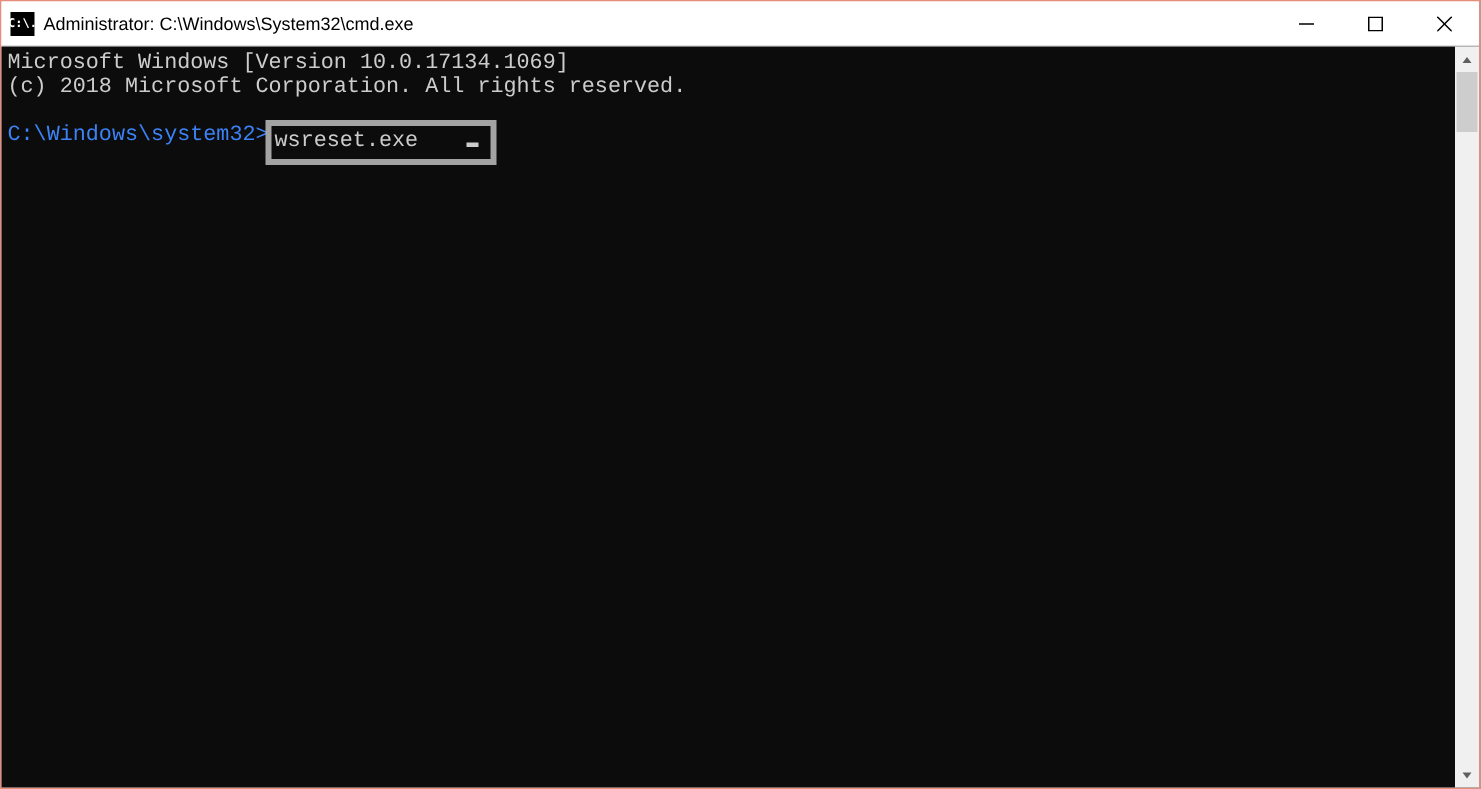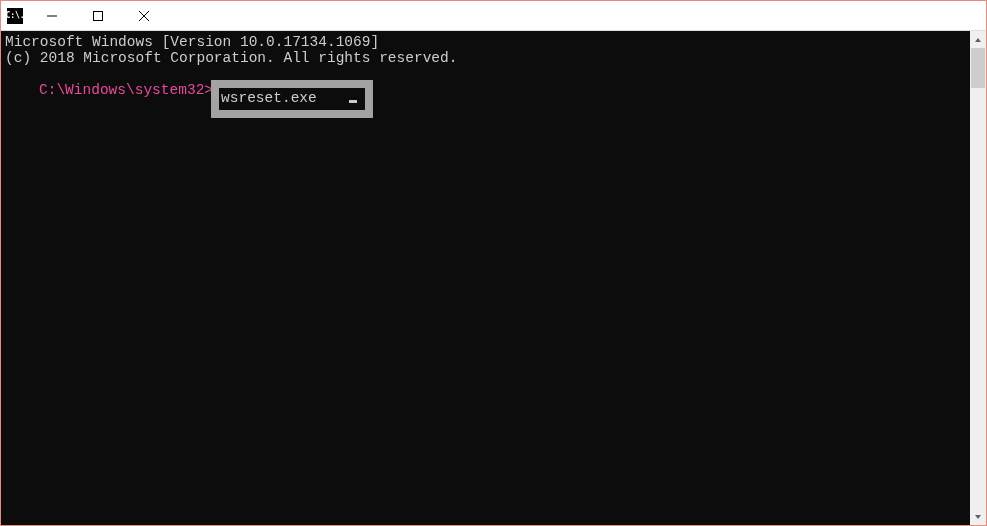--- a/index.html
+++ b/index.html
@@ -86,25 +86,24 @@
     }
     .terminal-line {
       display: block;
     }
     .prompt-line {
       display: flex;
       align-items: flex-start;
       margin-top: 0;
     }
     .prompt {
-      color: #ec4899;
-      margin-left: 34px;
+      color: #3b82f6;
     }
     .command-highlight {
-      border: 8px solid #a3a3a3;
+      border: 4px solid #a3a3a3;
       padding: 3px 8px 3px 2px;
       margin-left: -2px;
       display: inline-flex;
       align-items: baseline;
       margin-top: -3px;
       gap: 31px;
     }
     .cursor {
       display: inline-block;
       width: 8px;
@@ -148,20 +147,21 @@
     }
   </style>
 </head>
 <body>
 
 <div class="window">
   <div class="titlebar">
     <div class="titlebar-icon">
       <span class="titlebar-icon-text">C:\.</span>
     </div>
+    <div class="titlebar-title">Administrator: C:\Windows\System32\cmd.exe</div>
     <div class="window-controls">
       <div class="window-control">
         <svg viewBox="0 0 10 10">
             <line x1="0" y1="5" x2="10" y2="5" stroke="#000" stroke-width="1"></line>
           </svg>
       </div>
       <div class="window-control">
         <svg viewBox="0 0 10 10">
             <rect x="0.5" y="0.5" width="9" height="9" fill="none" stroke="#000" stroke-width="1"></rect>
           </svg>

